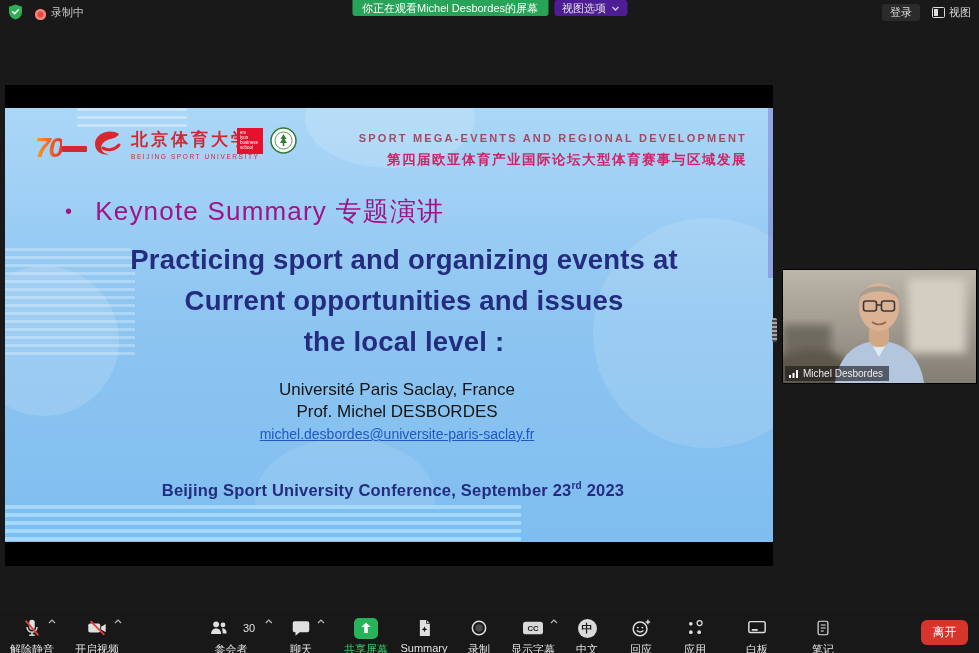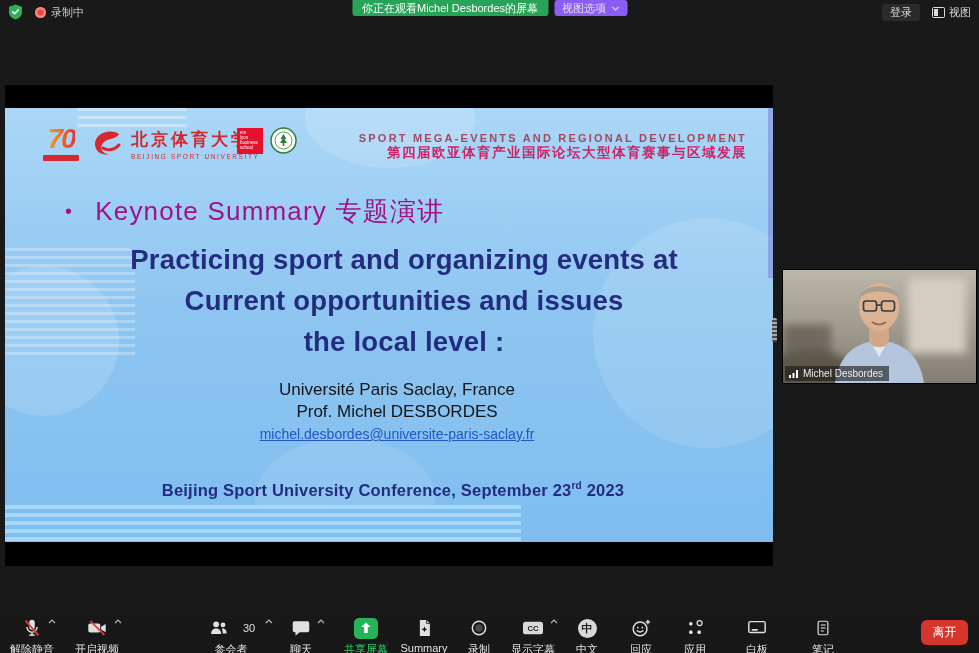--- a/index.html
+++ b/index.html
@@ -5,58 +5,58 @@
   html,body{margin:0;padding:0;}
   body{
     width:979px;height:653px;position:relative;overflow:hidden;
     background:#191919;font-family:"Liberation Sans",sans-serif;
     -webkit-font-smoothing:antialiased;
   }
   
   .topbar{position:absolute;top:0;left:0;width:100%;height:26px;}
   .tb-left{position:absolute;left:8px;top:4px;display:flex;align-items:center;gap:12px;}
   .shield{width:15px;height:16px;display:inline-flex;cursor:pointer;}
-  .rec{display:flex;align-items:center;gap:5px;color:#c9c9c9;font-size:11px;}
+  .rec{display:flex;align-items:flex-end;gap:5px;color:#c9c9c9;font-size:11px;}
   .rec-dot{width:11px;height:11px;border-radius:50%;background:#e8483c;box-shadow:inset 0 0 0 2.5px #f2867d;}
   .tb-center{position:absolute;left:50%;top:0;transform:translateX(-50%);display:flex;align-items:flex-start;gap:6px;}
   .banner{background:#27a457;color:#fff;font-size:11px;line-height:16px;height:16px;
     padding:0 10px;border-radius:0 0 3px 3px;white-space:nowrap;}
-  .view-opts{display:flex;align-items:center;gap:5px;background:#8b5cf6;border:none;color:#e3e3e3;
+  .view-opts{display:flex;align-items:center;gap:5px;background:#4c1d95;border:none;color:#e3e3e3;
     font-size:11px;height:16px;padding:0 8px;border-radius:3px;cursor:pointer;font-family:inherit;}
   .tb-right{position:absolute;right:8px;top:4px;display:flex;align-items:center;gap:12px;}
   .signin{background:#2b2b2b;border:none;border-radius:3px;color:#dcdcdc;font-size:11px;
     height:17px;padding:0 8px;cursor:pointer;font-family:inherit;}
   .viewbtn{display:flex;align-items:center;gap:4px;background:none;border:none;color:#dcdcdc;
     font-size:11px;cursor:pointer;font-family:inherit;padding:0;}
   
   .share-area{position:absolute;left:5px;top:85px;width:768px;height:481px;background:#000;}
   .slide{position:absolute;left:0;top:23px;width:768px;height:434px;overflow:hidden;
     background:linear-gradient(180deg,#abd7f7 0%,#8fc6f1 45%,#7fbdf0 100%);}
   .stripes{background:repeating-linear-gradient(180deg,rgba(255,255,255,.5) 0 3px,rgba(255,255,255,0) 3px 8px);}
   .deco{position:absolute;}
   .blob{position:absolute;border-radius:50%;}
   .slide-bottom-stripes{position:absolute;left:0;bottom:0;width:516px;height:37px;
     background:repeating-linear-gradient(180deg,#a7d8fa 0 4px,#7cbff2 4px 8px);}
   .right-strip{position:absolute;right:0;top:0;width:5px;height:170px;background:rgba(122,130,216,.55);}
   .anniv{position:absolute;left:30px;top:17px;width:52px;height:46px;font-style:italic;font-weight:bold;
-    color:#e8372c;display:flex;flex-direction:column;align-items:center;}
+    color:#e8372c;display:flex;align-items:center;}
   .anniv .num{font-size:28px;line-height:28px;background:linear-gradient(90deg,#f6a21e,#e8372c);
     -webkit-background-clip:text;background-clip:text;color:transparent;letter-spacing:-2px;}
   .anniv .bar{width:36px;height:6px;background:#d8272e;border-radius:1px;margin-top:2px;}
   .bsu{position:absolute;left:84px;top:18px;display:flex;align-items:center;gap:6px;}
   .bsu-text{display:flex;flex-direction:column;}
   .bsu-zh{font-size:17px;font-weight:bold;color:#cf2a30;letter-spacing:3px;white-space:nowrap;}
   .bsu-en{font-size:6.5px;color:#cf2a30;letter-spacing:1.6px;margin-top:2px;white-space:nowrap;}
   .emlyon{position:absolute;left:232px;top:20px;width:26px;height:26px;background:#e8112d;
     color:#fff;font-size:4.5px;line-height:5px;padding:2px 0 0 3px;box-sizing:border-box;white-space:pre-line;}
   .greenlogo{position:absolute;left:265px;top:19px;width:27px;height:27px;}
   
   .conf{position:absolute;right:26px;top:24px;text-align:right;}
   .conf-en{font-size:11px;letter-spacing:2.2px;color:#a34b5e;font-weight:600;white-space:nowrap;}
-  .conf-zh{font-size:13.5px;font-weight:bold;color:#cf2366;letter-spacing:1.5px;white-space:nowrap;}
+  .conf-zh{font-size:13.5px;font-weight:bold;color:#cf2366;letter-spacing:1.5px;margin-top:7px;white-space:nowrap;}
   
   .keynote{position:absolute;left:60px;top:86px;color:#a01288;font-size:26px;letter-spacing:1.2px;
     display:flex;align-items:center;gap:22px;}
   .keynote .bullet{font-size:20px;}
   .slide-title{position:absolute;left:15px;top:131px;width:100%;text-align:center;
     color:#242c80;font-size:27.5px;font-weight:bold;line-height:41px;letter-spacing:.2px;}
   .speaker{position:absolute;left:8px;top:271px;width:100%;text-align:center;color:#141414;
     font-size:17px;line-height:22px;}
   .speaker .email{color:#2456c4;text-decoration:underline;cursor:pointer;font-size:14px;}
   .slide-footer{position:absolute;left:4px;top:372px;width:100%;text-align:center;color:#242c80;

